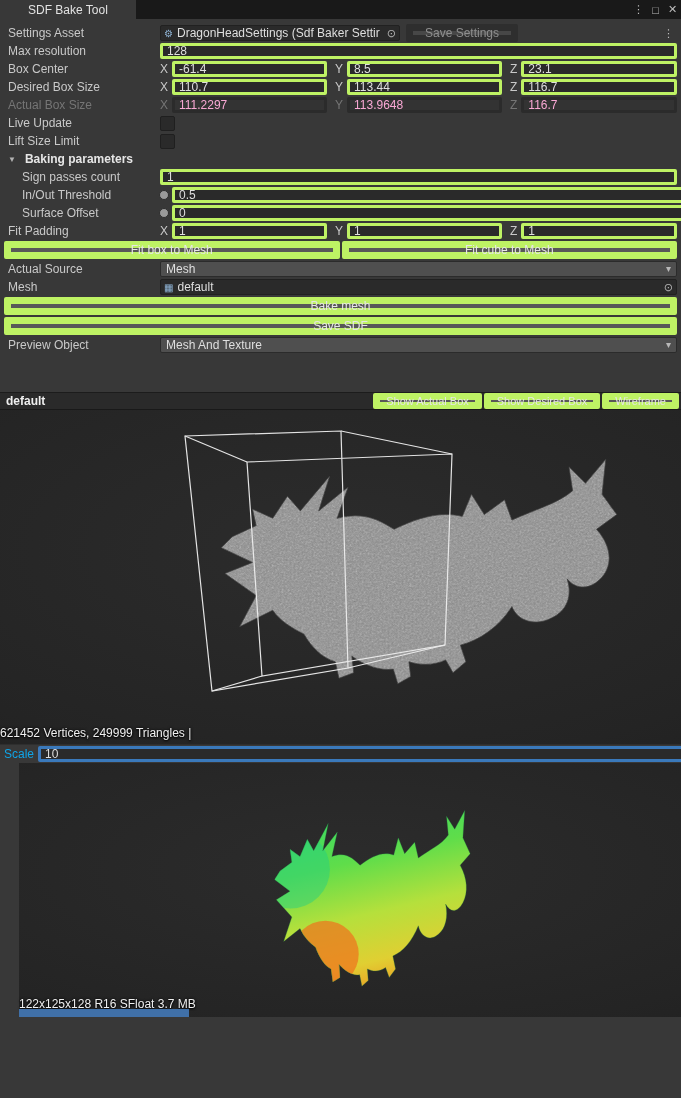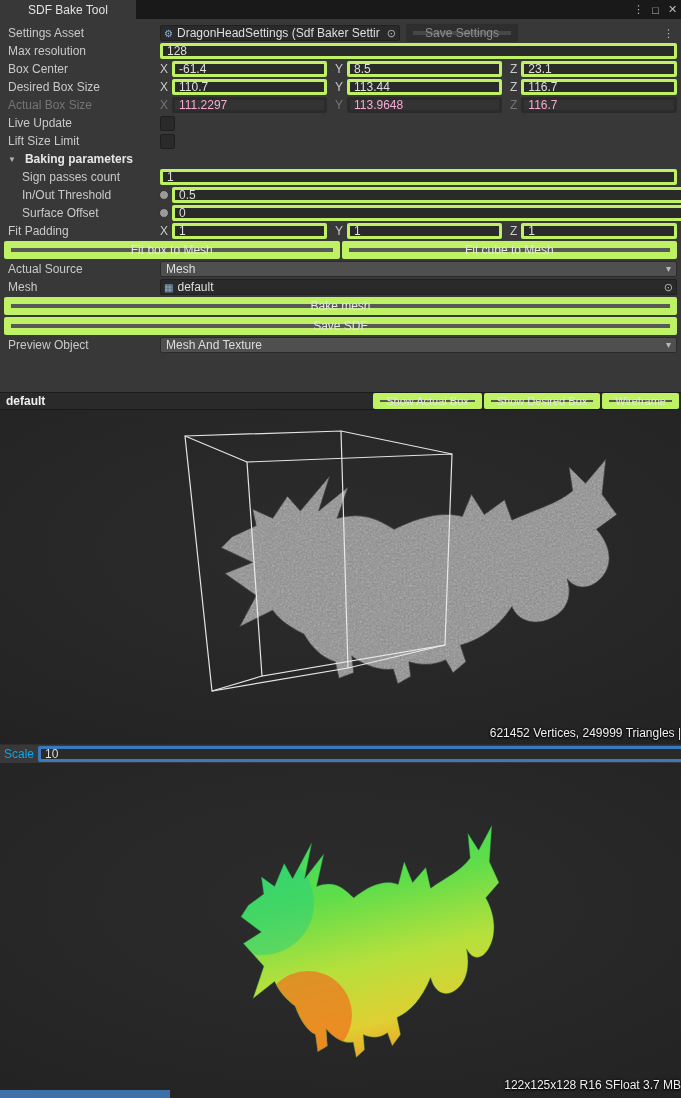--- a/index.html
+++ b/index.html
@@ -54,23 +54,23 @@
   .settings-obj{flex:none;width:240px;}
   .save-btn{flex:none;width:112px;margin-left:2px;}
   
   .ptoolbar{height:18px;flex:none;background:#2a2a2a;border-top:1px solid #1c1c1c;border-bottom:1px solid #191919;
             display:flex;align-items:center;box-sizing:border-box;}
   .pobj-name{font-weight:bold;color:#efefef;padding-left:6px;flex:1;}
   .ptool-btn{height:16px;padding:0 6px;margin-right:2px;font-size:11px;}
   
   .preview{position:relative;flex:none;background:radial-gradient(120% 110% at 50% 42%,#2c2c2c 0%,#242424 60%,#1c1c1c 100%);}
   .preview-mesh{height:334px;}
-  .preview-sdf{height:335px;}
+  .preview-sdf{height:254px;margin-left:19px;}
   .preview svg{position:absolute;inset:0;width:100%;height:100%;}
-  .pstats{position:absolute;left:0;right:0;text-align:right;color:#f0f0f0;
+  .pstats{position:absolute;left:0;right:0;text-align:left;color:#f0f0f0;
           text-shadow:0 1px 2px #000,0 0 3px #000;font-size:12px;}
   .pstats.mesh{bottom:4px;}
   .pstats.sdf{bottom:6px;}
   .blue-bar{position:absolute;left:0;bottom:0;width:170px;height:8px;background:#4070a8;}
   
   .sdfbar{height:19px;flex:none;background:#383838;display:flex;align-items:center;border-top:1px solid #2e2e2e;box-sizing:border-box;}
   .scale-label{color:#0ea5e9;padding:0 4px 0 4px;flex:none;}
   .scale-input{flex:none;width:38px;border-color:#3a79bb;}
 </style>
 </head>

